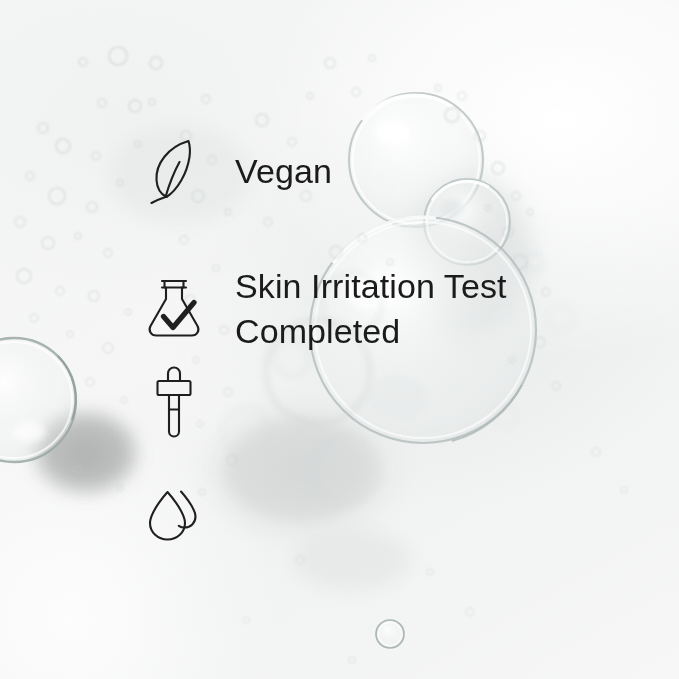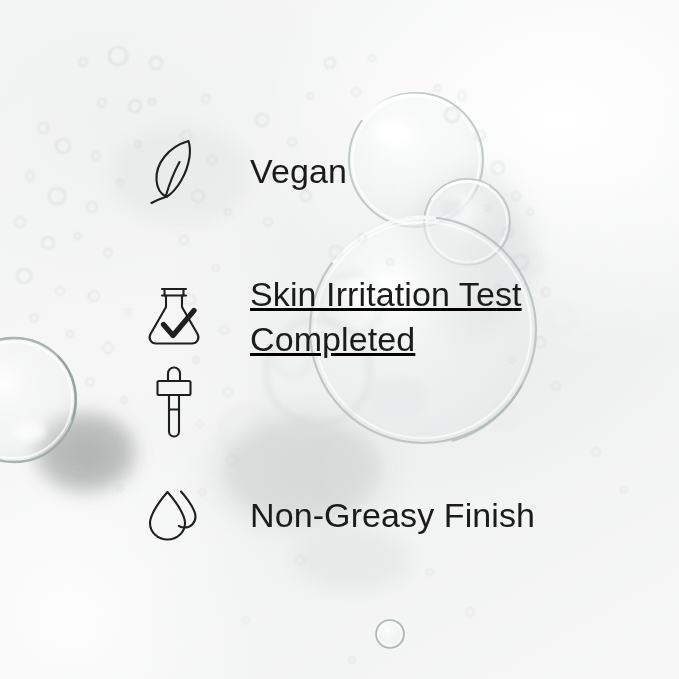--- a/index.html
+++ b/index.html
@@ -44,24 +44,24 @@
   #features {
     position:absolute;
     left:0; top:0;
     width:679px; height:679px;
   }
 
   .feature-row {
     position:absolute;
     display:flex;
     align-items:center;
-    gap:15px;
+    gap:0;
   }
   .feature-row.r0 { left:141px; top:136px; }
-  .feature-row.r1 { left:141px; top:272px;text-decoration:underline; }
+  .feature-row.r1 { left:141px; top:264px; }
   .feature-row.r2 { left:141px; top:368px; }
   .feature-row.r3 { left:141px; top:480px; }
 
   .feature-icon {
     width:66px; height:72px;
     flex:0 0 66px;
     display:flex; align-items:center; justify-content:center;
   }
   .feature-icon svg { display:block; overflow:visible; }
 
@@ -302,17 +302,16 @@
 
     <div class="feature-row r3">
       <span class="feature-icon">
         <svg width="58" height="60" viewBox="0 0 58 60" fill="none" stroke="#1f1f1f" stroke-width="2.1" stroke-linecap="round" stroke-linejoin="round">
 
           <path d="M36 5.5 C36 5.5 50.5 21.5 50.5 30.5 C50.5 37 45.6 41.5 39.6 41.5 C37.4 41.5 35.4 40.9 33.8 39.8"></path>
 
           <path d="M22.5 6 C22.5 6 5 25.5 5 37 C5 46.4 12.9 53.5 22.5 53.5 C32.1 53.5 40 46.4 40 37 C40 25.5 22.5 6 22.5 6 Z"></path>
         </svg>
       </span>
-      <span class="feature-label">Non-Greasy Finish</span>
     </div>
 
   </div>
 </div>
 
 </body></html>

